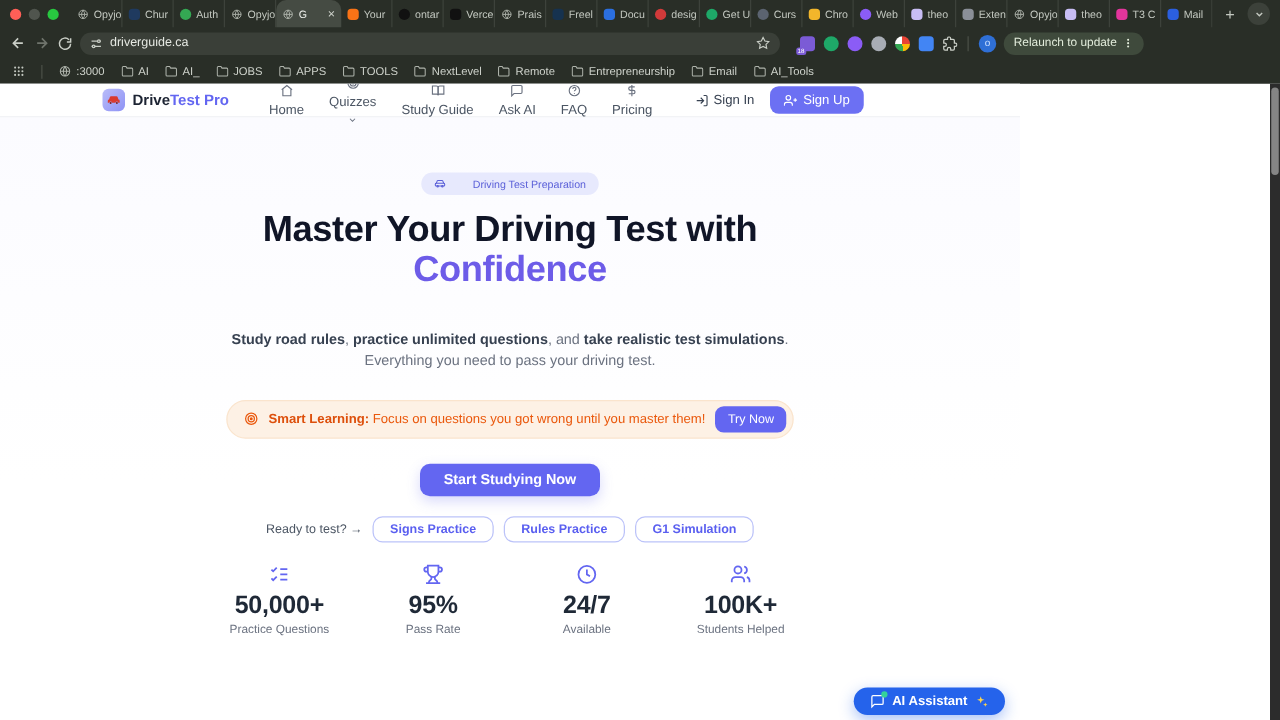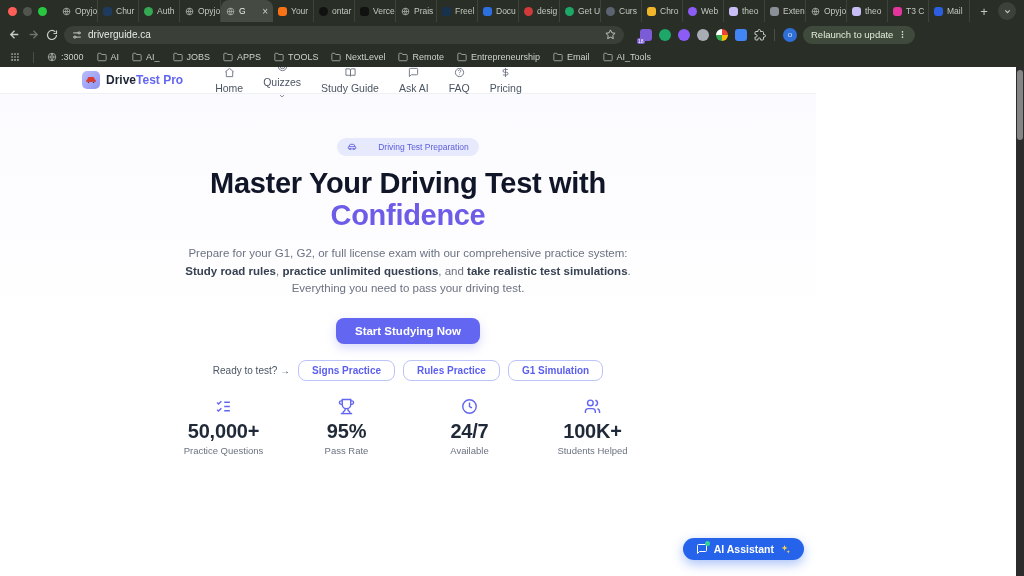--- a/index.html
+++ b/index.html
@@ -82,21 +82,21 @@
   .readyrow { display:flex; align-items:center; justify-content:center; gap:8px; margin-top:16px; }
   .readylabel { font-size:10px; color:#4b5563; }
   .quickbtn { background:#fff; border:1px solid #bcc3f9; color:#5a5ff0; border-radius:8px; font-size:10px; font-weight:bold; padding:4px 13px; cursor:pointer; }
 
   .stats { display:flex; justify-content:center; margin-top:17px; }
   .stat { width:123px; text-align:center; }
   .stat .sicon { color:#6366f1; display:flex; justify-content:center; }
   .stat .sval { font-size:20px; font-weight:bold; color:#1f2937; margin-top:5px; letter-spacing:-0.2px; }
   .stat .slabel { font-size:9.5px; color:#6b7280; margin-top:2px; }
 
-  .ai-btn { position:absolute; right:12px; bottom:16px; display:flex; align-items:center; gap:6px; background:#2563eb; border:none; border-radius:999px; color:#fff; font-size:10.5px; font-weight:bold; padding:5px 13px; cursor:pointer; box-shadow:0 4px 12px rgba(37,99,235,.4); }
+  .ai-btn { position:absolute; right:12px; bottom:4px; display:flex; align-items:center; gap:6px; background:#2563eb; border:none; border-radius:999px; color:#fff; font-size:10.5px; font-weight:bold; padding:5px 13px; cursor:pointer; box-shadow:0 4px 12px rgba(37,99,235,.4); }
   .ai-chat { position:relative; display:flex; }
   .ai-dot { position:absolute; top:-2px; right:-2px; width:5px; height:5px; border-radius:50%; background:#34d399; }
   .ai-sparkle { color:#fbd34d; display:flex; }
 </style>
 </head>
 <body>
 
 <div class="screen">
 
   <div class="chrome">
@@ -465,45 +465,73 @@
             </span>
             <span class="mn-item">
               <span style="display:flex">
                 <svg width="11" height="11" viewBox="0 0 24 24" fill="none" stroke="currentColor" stroke-width="2">
                   <path d="M12 2v20M17 5.5H9.5a3 3 0 0 0 0 6h5a3 3 0 0 1 0 6H6.5"></path>
                 </svg>
               </span>
               <span>Pricing</span>
             </span>
           </nav>
+        <div class="autharea">
+          <button class="signin">
+            <svg width="11" height="11" viewBox="0 0 24 24" fill="none" stroke="currentColor" stroke-width="2">
+                <path d="M15 3h4a2 2 0 0 1 2 2v14a2 2 0 0 1-2 2h-4"></path>
+                <path d="M10 17l5-5-5-5M15 12H3"></path>
+              </svg>
+            <span>Sign In</span>
+          </button>
+          <button class="signup">
+            <svg width="11" height="11" viewBox="0 0 24 24" fill="none" stroke="currentColor" stroke-width="2">
+                <path d="M15 21v-2a4 4 0 0 0-4-4H5a4 4 0 0 0-4 4v2"></path>
+                <circle cx="8" cy="7" r="4"></circle>
+                <path d="M20 8v6M23 11h-6"></path>
+              </svg>
+            <span>Sign Up</span>
+          </button>
+        </div>
       </div>
     </div>
 
     <div class="hero">
       <span class="badge">
         <svg width="10" height="10" viewBox="0 0 24 24" fill="none" stroke="currentColor" stroke-width="2">
             <path d="M5 11l1.4-4A2 2 0 0 1 8.3 5.6h7.4a2 2 0 0 1 1.9 1.4L19 11"></path>
             <rect x="3" y="11" width="18" height="5.5" rx="1.8"></rect>
             <circle cx="7.5" cy="16.8" r="1.4"></circle>
             <circle cx="16.5" cy="16.8" r="1.4"></circle>
           </svg>
         <span>Driving Test Preparation</span>
       </span>
 
       <h1>
         <span>Master Your Driving Test with</span><br>
         <span class="confidence">Confidence</span>
       </h1>
 
       <p class="desc">
-        <span>Prepare for your G1, G2, or full license exam with our comprehensive practice system:</span><br>
+        <br>
         <strong>Study road rules</strong><span>, </span><strong>practice unlimited questions</strong><span>, and </span><strong>take realistic test simulations</strong><span>.</span><br>
         <span>Everything you need to pass your driving test.</span>
       </p>
 
+      <div class="smartbar">
+        <span class="target">
+          <svg width="12" height="12" viewBox="0 0 24 24" fill="none" stroke="currentColor" stroke-width="2">
+              <circle cx="12" cy="12" r="9"></circle>
+              <circle cx="12" cy="12" r="5"></circle>
+              <circle cx="12" cy="12" r="1.4" fill="currentColor"></circle>
+            </svg>
+        </span>
+        <span class="smarttext"><b>Smart Learning:</b><span> Focus on questions you got wrong until you master them!</span></span>
+        <button class="trynow">Try Now</button>
+      </div>
 
       <button class="maincta">Start Studying Now</button>
 
       <div class="readyrow">
         <span class="readylabel">Ready to test? →</span>
         <span id="quicklinks" style="display:flex;gap:8px;">
             <button class="quickbtn">Signs Practice</button>
             <button class="quickbtn">Rules Practice</button>
             <button class="quickbtn">G1 Simulation</button>
           </span>

